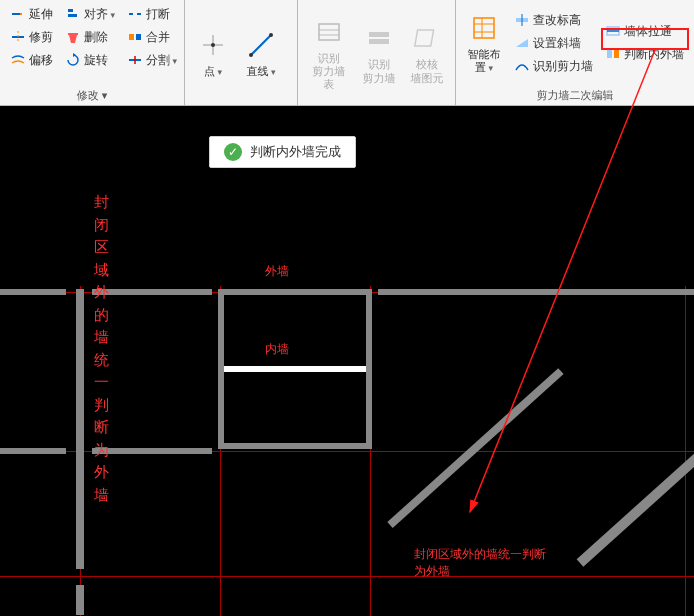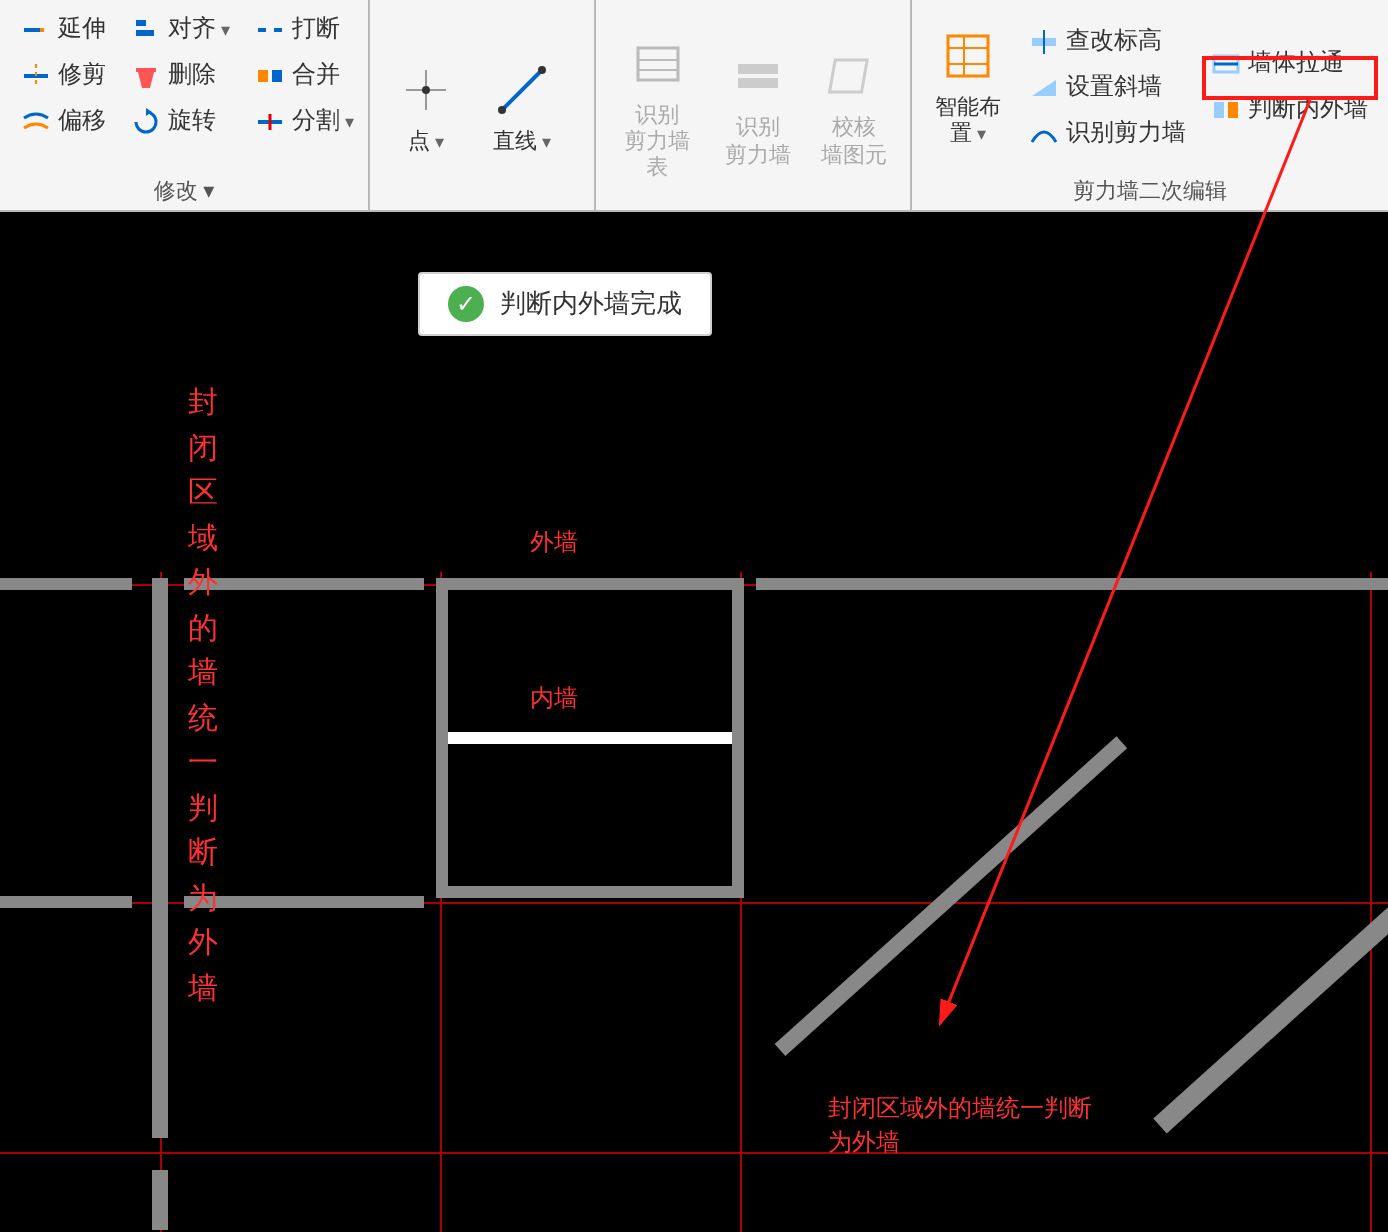--- a/index.html
+++ b/index.html
@@ -1,24 +1,24 @@
 <!DOCTYPE html>
 <html><head>
 <meta charset="utf-8">
 <style>
   * { box-sizing: border-box; margin: 0; padding: 0; }
   body { width: 694px; height: 616px; font-family: "Microsoft YaHei", sans-serif; font-size: 12px; background: #000; overflow: hidden; }
   
   .ribbon { background: #f5f5f5; border-bottom: 1px solid #b8b8b8; height: 106px; display: flex; }
   .ribbon-group { display: flex; flex-direction: column; border-right: 1px solid #b8b8b8; padding: 2px 4px 0; }
-  .ribbon-group-title { text-align: center; font-size: 11px; color: #555; padding: 4px 0 2px; font-family: Liberation Serif, serif; }
+  .ribbon-group-title { text-align: center; font-size: 11px; color: #555; padding: 4px 0 2px; }
   .ribbon-body { flex: 1; display: flex; align-items: flex-start; }
   
   .small-btns { display: flex; flex-direction: column; gap: 2px; padding: 2px; }
-  .small-btn { display: flex; align-items: flex-end; gap: 3px; padding: 2px 4px; cursor: pointer; white-space: nowrap; color: #333; }
+  .small-btn { display: flex; align-items: flex-start; gap: 3px; padding: 2px 4px; cursor: pointer; white-space: nowrap; color: #333; }
   .small-btn .ic { width: 16px; height: 16px; display: inline-flex; align-items: center; justify-content: center; }
   
   .big-btn { display: flex; flex-direction: column; align-items: center; gap: 4px; padding: 4px 6px; cursor: pointer; color: #333; min-width: 48px; }
   .big-btn.disabled { color: #aaa; cursor: default; }
   .big-btn .bic { width: 32px; height: 32px; display: flex; align-items: center; justify-content: center; }
   .big-btn .lbl { font-size: 11px; text-align: center; line-height: 1.2; }
   .drop::after { content: " ▾"; font-size: 9px; color: #666; }
   
   .highlight-box { position: absolute; border: 2px solid #ff1a1a; pointer-events: none; }
   

